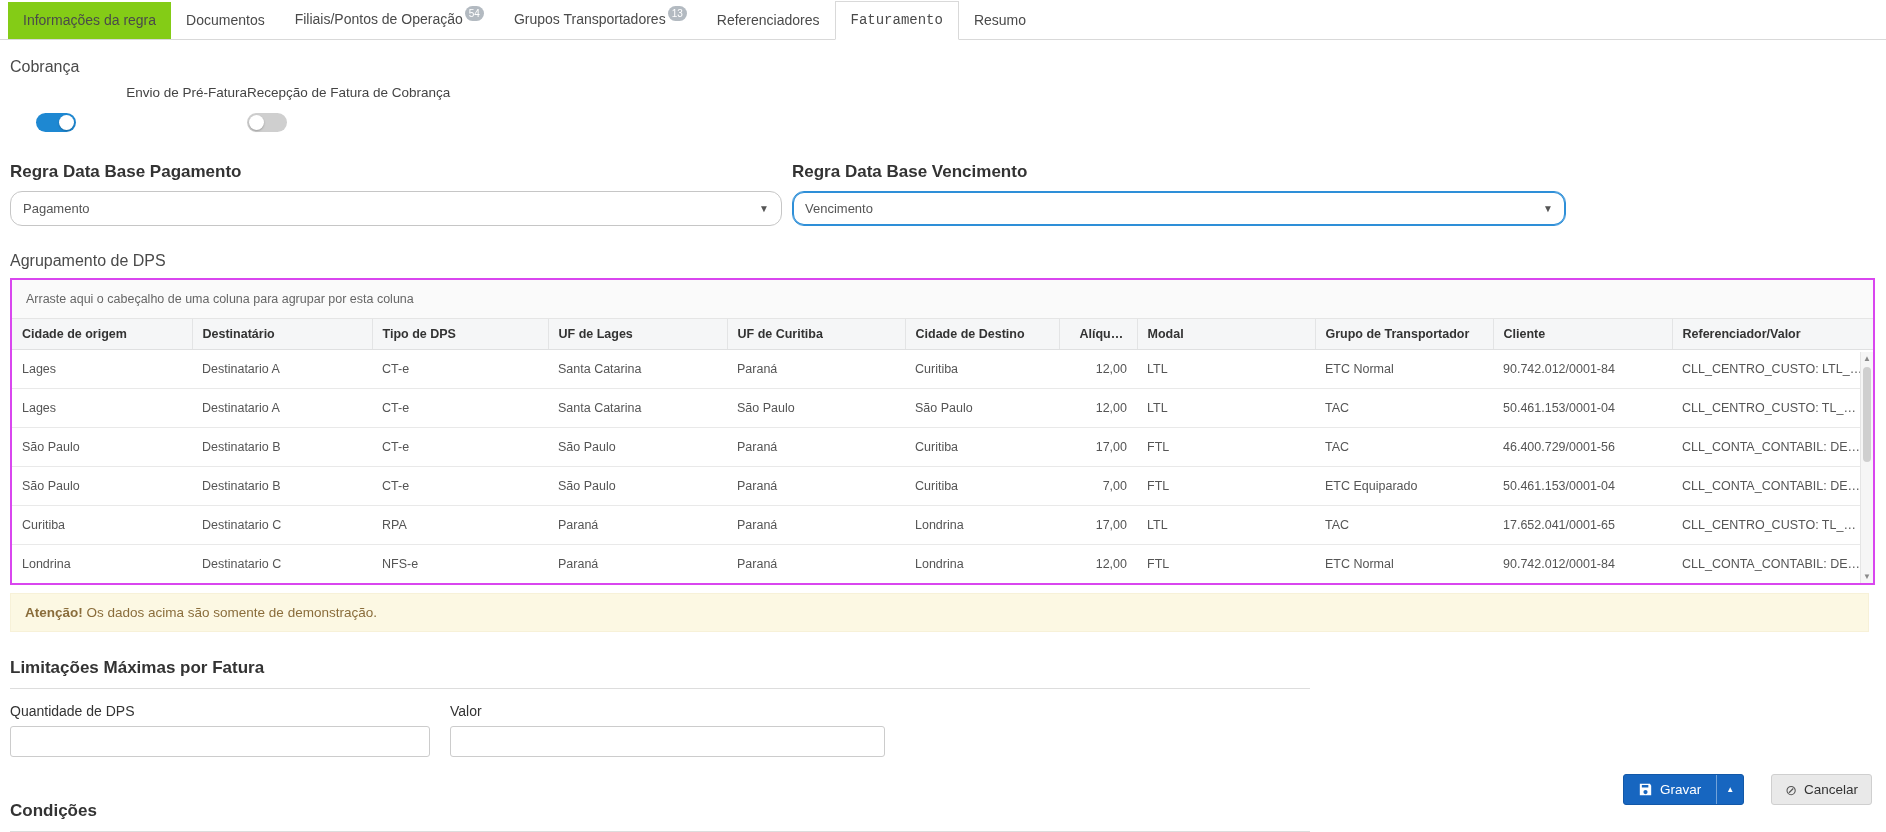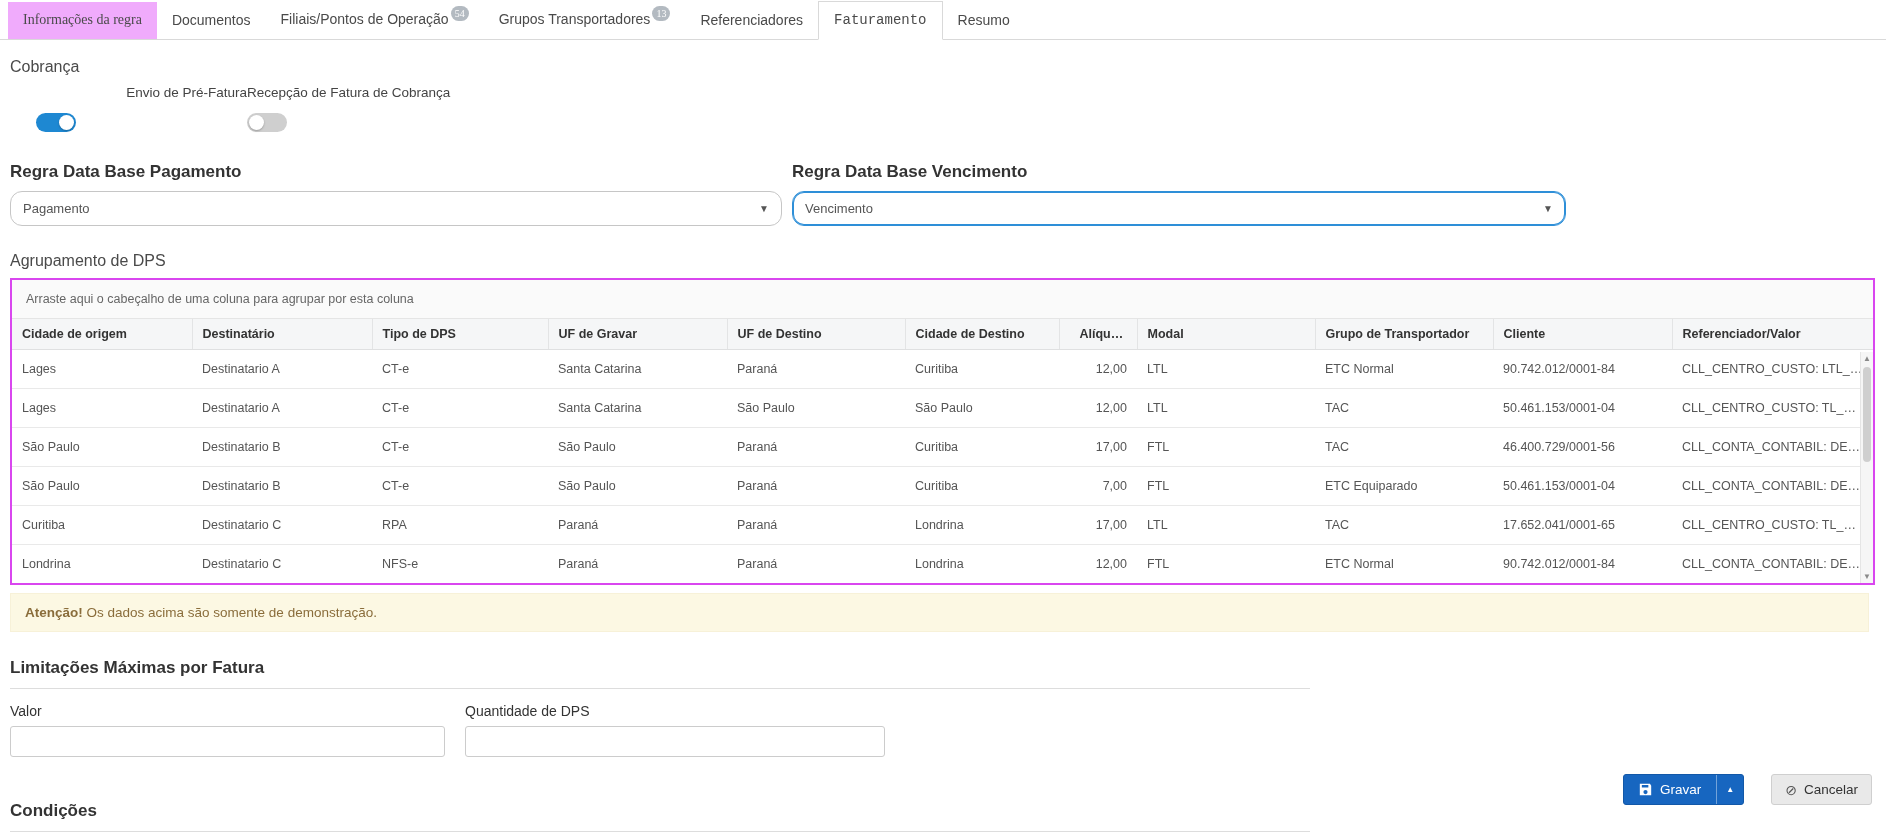--- a/index.html
+++ b/index.html
@@ -22,42 +22,41 @@
     padding-left: 8px;
     height: 40px;
   }
   .tab {
     padding: 10px 15px 11px;
     font-size: 14px;
     color: #4a4a4a;
     cursor: pointer;
     white-space: nowrap;
   }
-  .tab.highlight { background: #f0abfc; font-family: Liberation Serif, serif; }
+  .tab.highlight { background: #84cc16; }
   .tab.active {
     background: #fff;
     border: 1px solid #d9d9d9;
     border-bottom: 1px solid #fff;
     margin-bottom: -1px;
     font-family: Liberation Mono, monospace;
   }
   .badge {
     display: inline-block;
     background: #b3bac1;
     color: #fff;
     font-size: 10px;
     line-height: 15px;
     min-width: 16px;
     text-align: left;
     border-radius: 9px;
     padding: 0 4px;
     margin-left: 2px;
     position: relative;
     top: -7px;
-    font-family: Liberation Serif, serif;
   }
 
   
   .section-title {
     font-size: 16px;
     color: #4a4a4a;
     margin: 18px 0 0 10px;
   }
   .bold-title {
     font-size: 17px;
@@ -286,22 +285,22 @@
 
 <div class="section-title" style="margin-top:26px;">Agrupamento de DPS</div>
 <div class="grid">
   <div class="group-bar">Arraste aqui o cabeçalho de uma coluna para agrupar por esta coluna</div>
   <table>
     <thead>
         <tr>
           <th>Cidade de origem</th>
           <th>Destinatário</th>
           <th>Tipo de DPS</th>
-          <th>UF de Gravar</th>
-          <th>UF de Destino</th>
+          <th>UF de Lages</th>
+          <th>UF de Curitiba</th>
           <th>Cidade de Destino</th>
           <th class="num">Alíquota</th>
           <th>Modal</th>
           <th>Grupo de Transportador</th>
           <th>Cliente</th>
           <th>Referenciador/Valor</th>
         </tr>
       </thead>
     <tbody>
         <tr>
@@ -391,26 +390,26 @@
   </div>
 </div>
 <div class="warning">
   <b>Atenção!</b><span> Os dados acima são somente de demonstração.</span>
 </div>
 
 <div class="ruled-section">
   <span class="bold-title">Limitações Máximas por Fatura</span>
 </div>
 <div class="fields-row">
+  <div class="field qtd">
+    <label>Quantidade de DPS</label>
+    <input type="text" value="" style="">
+  </div>
   <div class="field valor">
     <label>Valor</label>
-    <input type="text" value="" style="">
-  </div>
-  <div class="field qtd">
-    <label>Quantidade de DPS</label>
     <input type="text" value="" style="">
   </div>
 </div>
 
 <div class="ruled-section" style="margin-top:44px;">
   <span class="bold-title">Condições</span>
 </div>
 
 <div class="actions">
   <div class="btn-save">

